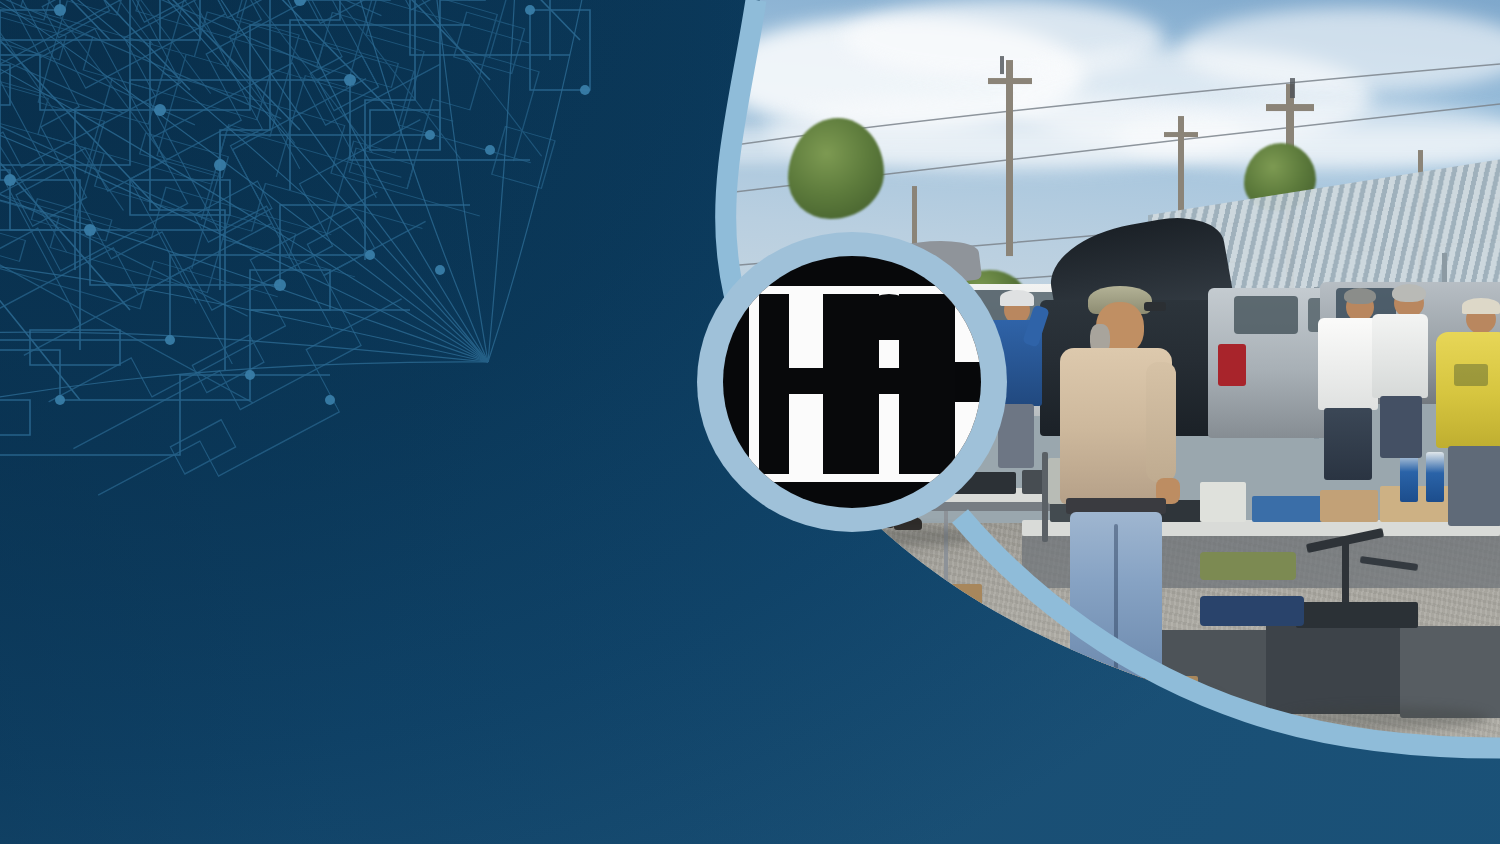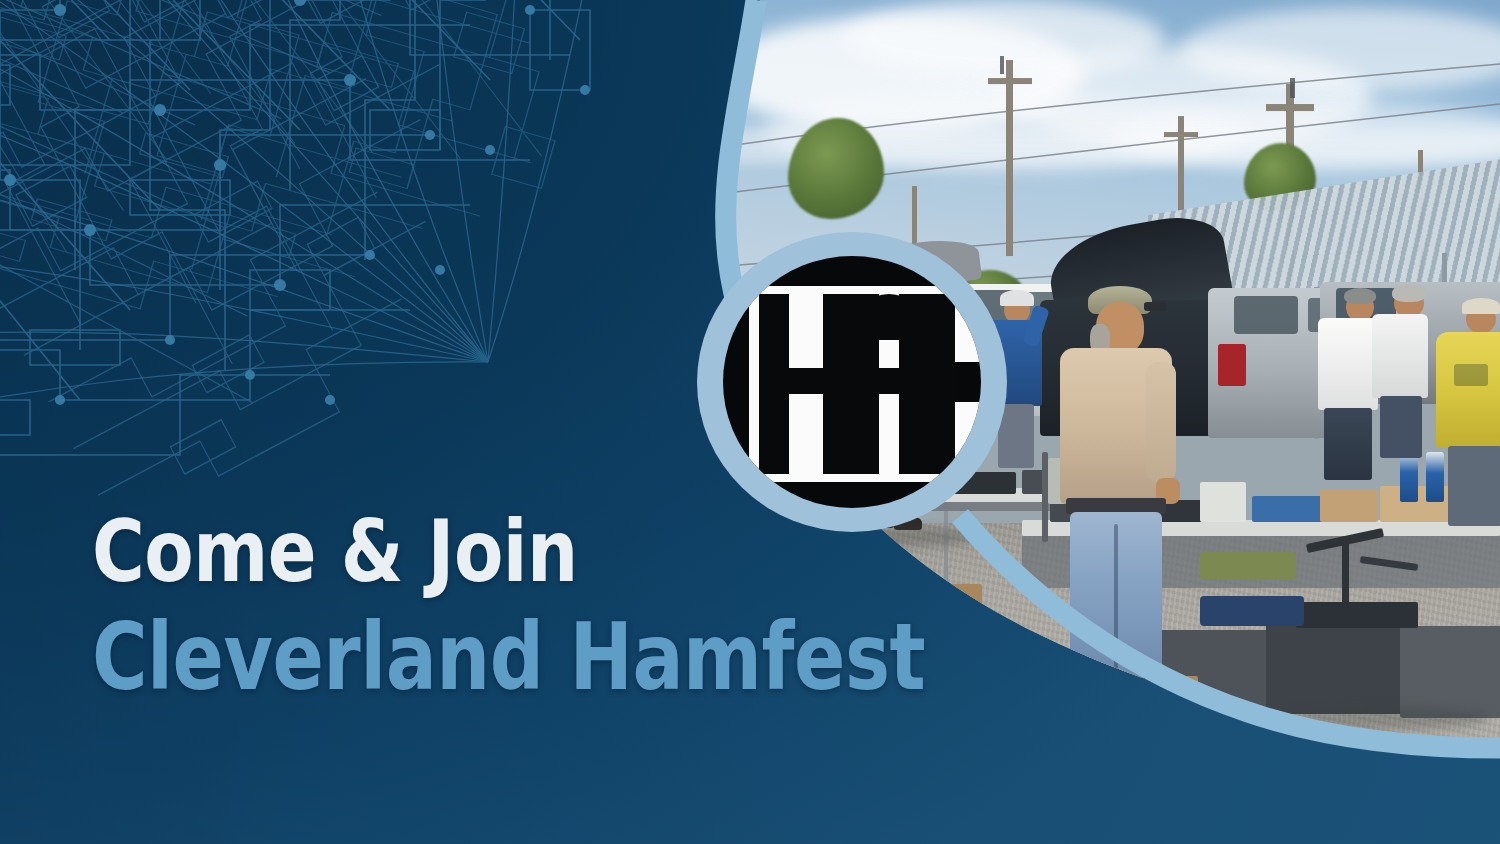--- a/index.html
+++ b/index.html
@@ -572,18 +572,14 @@
         <div class="glyph" style="left:104px; top:82px; width:72px; height:26px;"></div>
 
         <div class="glyph" style="left:176px; top:8px;  width:30px; height:180px;"></div>
       </div>
 
       <div class="glyph" style="left:232px; top:38px; width:36px; height:68px; background:#fbfbfb;"></div>
       <div class="glyph" style="left:232px; top:146px; width:36px; height:56px; background:#fbfbfb;"></div>
     </div>
   </div>
 
-  <div class="headline">
-    <div class="line1">Come &amp; Join</div>
-    <div class="line2">Cleverland Hamfest</div>
-  </div>
 
 </div>
 
 </body></html>

